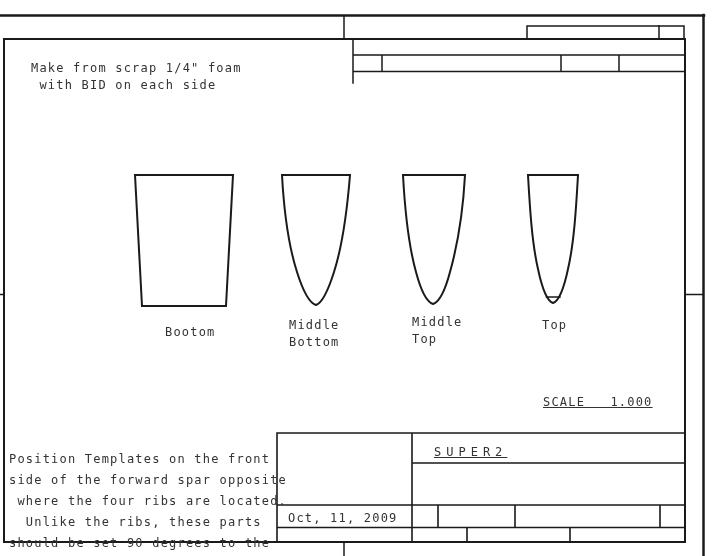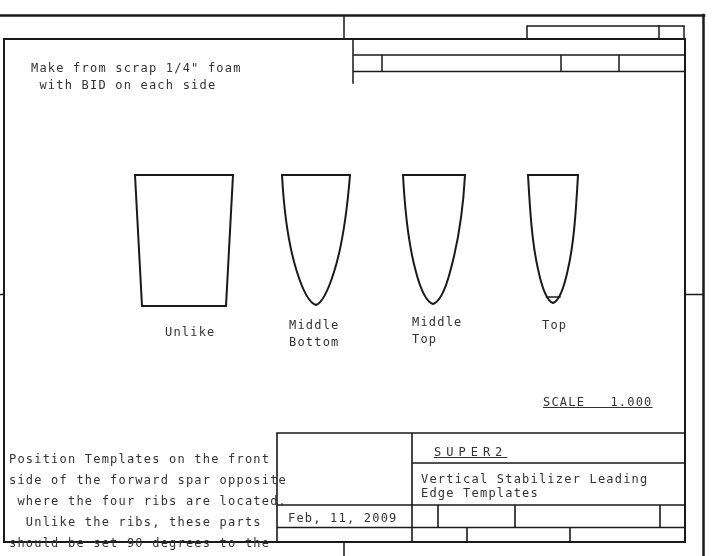--- a/index.html
+++ b/index.html
@@ -65,34 +65,32 @@
       <path d="M282,175 C284,212 289,247 297,272 C303,291 309,303 316,305 C322,303 328,291 334,272 C342,247 347,212 350,175 Z" stroke-width="2"></path>
       <path d="M403,175 C405,212 409,247 416,272 C421,291 427,302 433,304 C439,302 445,291 450,272 C457,247 463,212 465,175 Z" stroke-width="2"></path>
       <path d="M528,175 C530,210 532,243 538,269 C542,288 547,301 553,303 C559,301 564,288 568,269 C574,243 576,210 578,175 Z" stroke-width="2"></path>
       <path d="M546.5,297 H560" stroke-width="1.5"></path>
     </g>
   </svg>
 
   <div class="txt note-top">Make from scrap 1/4" foam
  with BID on each side</div>
 
-  <div class="txt lbl lbl-bottom">Unlike</div>
+  <div class="txt lbl lbl-bottom">Bootom</div>
   <div class="txt lbl lbl-midbot">Middle
 Bottom</div>
   <div class="txt lbl lbl-midtop">Middle
 Top</div>
   <div class="txt lbl lbl-top">Top</div>
 
   <div class="txt scale-note">SCALE   1.000</div>
 
   <div class="txt note-bottom">Position Templates on the front
 side of the forward spar opposite
  where the four ribs are located.
   Unlike the ribs, these parts
 should be set 90 degrees to the
  front spar surface</div>
 
   <div class="txt tb-project">SUPER2</div>
-  <div class="txt tb-desc">Vertical Stabilizer Leading
-Edge Templates</div>
-  <div class="txt tb-date">Feb, 11, 2009</div>
+  <div class="txt tb-date">Oct, 11, 2009</div>
 
 </div>
 
 </body></html>

